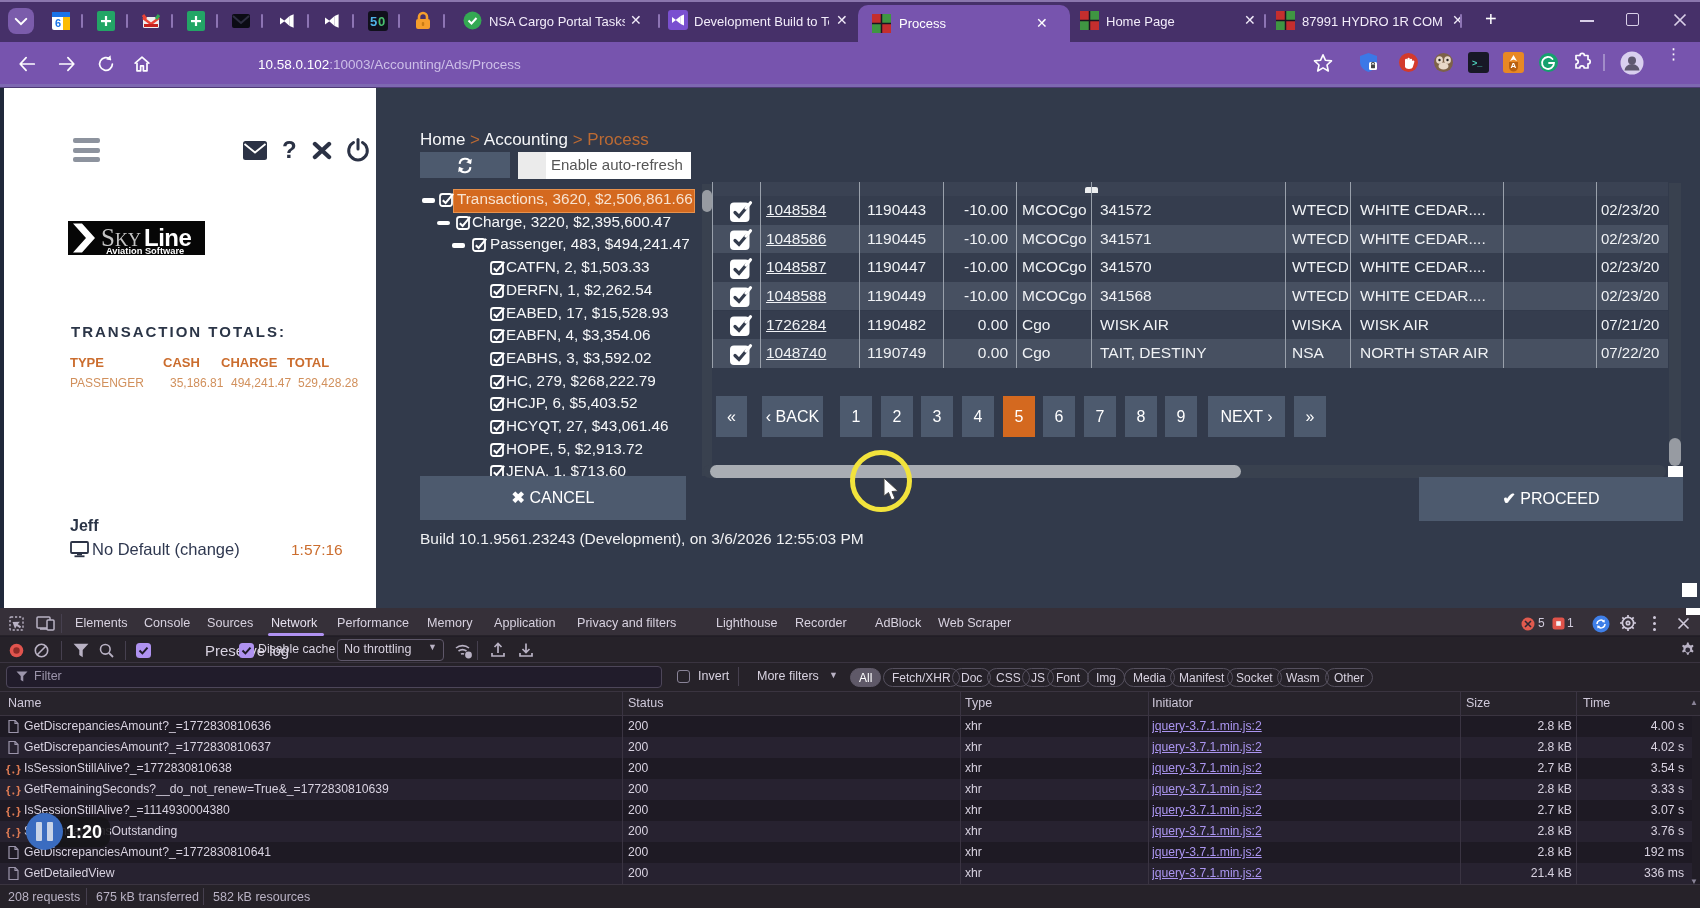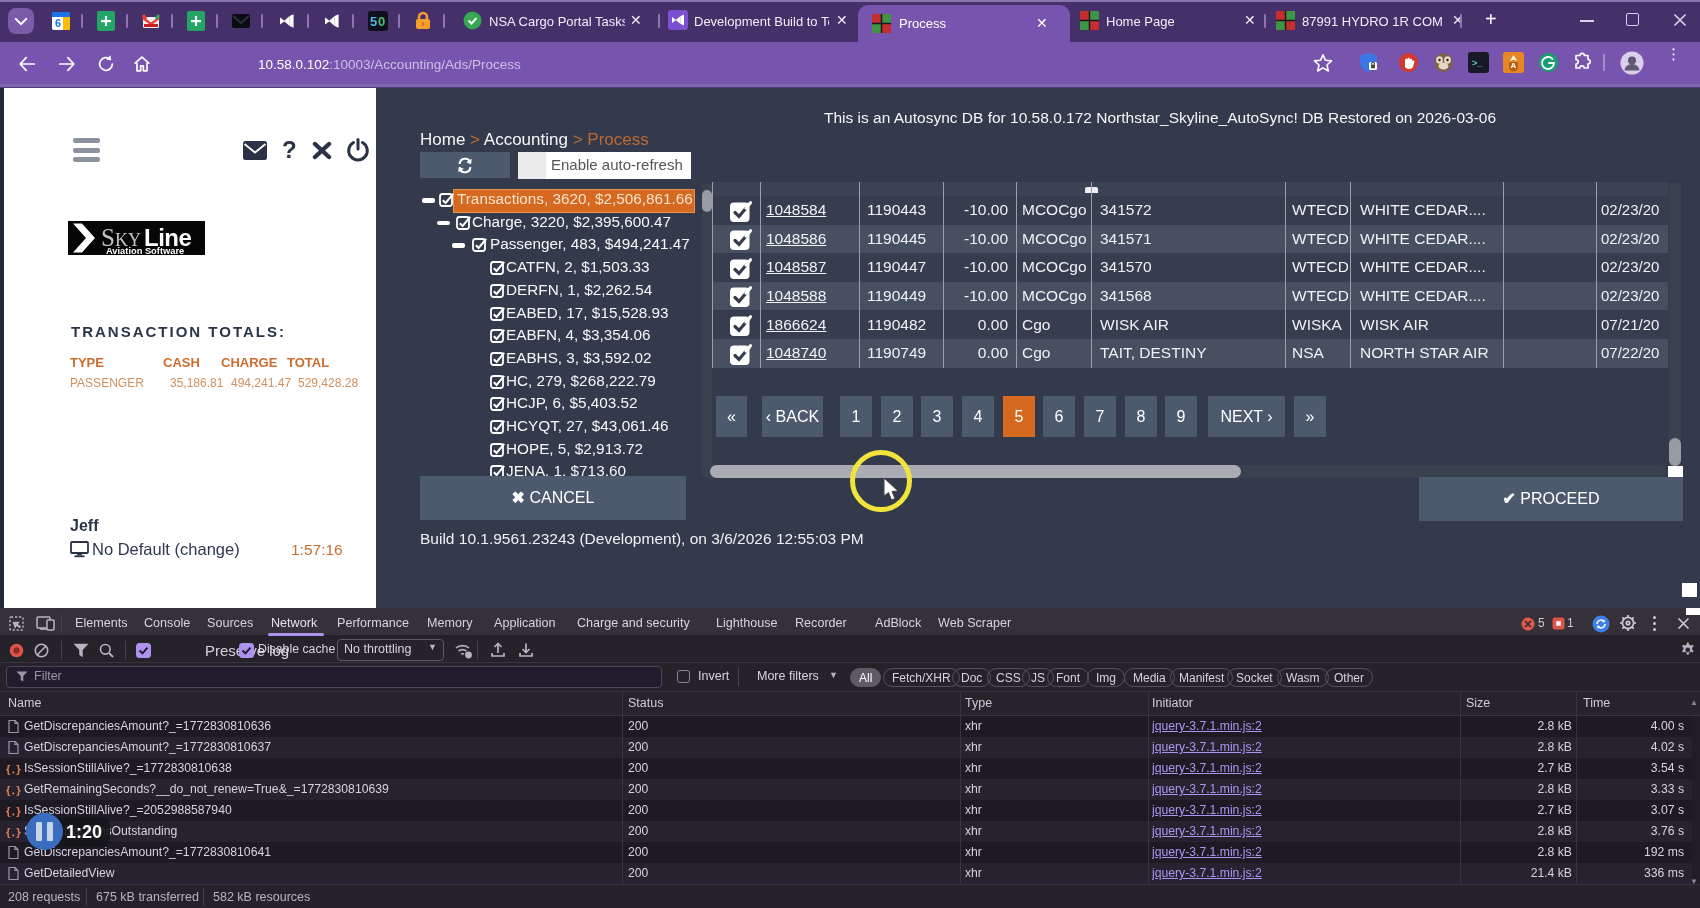--- a/index.html
+++ b/index.html
@@ -318,21 +318,20 @@
       <div id="jeff">Jeff</div>
       <svg class="abs" style="left:66px;top:453px;" width="19" height="17" viewBox="0 0 19 17">
           <rect x="1" y="1" width="17" height="11" rx="1" stroke="#2b3245" stroke-width="1.8" fill="none"></rect>
           <rect x="7" y="12" width="5" height="2.4" fill="#2b3245"></rect>
           <rect x="4.5" y="14.4" width="10" height="1.8" fill="#2b3245"></rect>
         </svg>
       <div class="abs" style="left:88px;top:452px;color:#2f3850;font-size:16.5px;">No Default (change)</div>
       <div class="abs" style="left:287px;top:453px;color:#cb6d2e;font-size:15.5px;">1:57:16</div>
     </div>
     <div id="main">
-      <div id="syncmsg">This is an Autosync DB for 10.58.0.172 Northstar_Skyline_AutoSync! DB Restored on 2026-03-06</div>
       <div id="crumbs">Home <span class="or">&gt;</span> Accounting <span class="or">&gt;</span> <span class="or">Process</span></div>
       <div id="refreshbtn">
         <svg class="abs" style="left:36px;top:5px;" width="18" height="17" viewBox="0 0 18 17">
             <path d="M14.5 5.6 A5.6 5.6 0 0 0 3.6 6.9" stroke="#fff" stroke-width="2.1" fill="none"></path>
             <path d="M3.5 11.4 A5.6 5.6 0 0 0 14.4 10.1" stroke="#fff" stroke-width="2.1" fill="none"></path>
             <path d="M15.8 1.8 L15 7.2 L10.2 5.2 Z" fill="#fff"></path>
             <path d="M2.2 15.2 L3 9.8 L7.8 11.8 Z" fill="#fff"></path>
           </svg>
       </div>
       <div id="autorefresh">
@@ -477,21 +476,21 @@
             <div class="dcell" style="left:580px;width:56px;">WTECD</div>
             <div class="dcell" style="left:648px;width:140px;">WHITE CEDAR....</div>
             <div class="dcell" style="left:889px;width:67px;font-size:15px;">02/23/20</div>
           </div>
         <div class="drow" style="top:128.5px;background:#353d4e;">
             <svg class="abs" style="left:17px;top:3.5px;" width="24" height="24" viewBox="0 0 24 24">
               <rect x="1" y="2.5" width="19.5" height="19.5" rx="4" fill="#fff"></rect>
               <path d="M6 12.5 L10 16.5 L17.5 7.5" stroke="#343c4d" stroke-width="3.2" fill="none" stroke-linecap="round"></path>
               <path d="M17 8.1 L21.5 2.8" stroke="#fff" stroke-width="3.2" stroke-linecap="round"></path>
             </svg>
-            <div class="dcell" style="left:54px;width:92px;text-decoration:underline;">1866624</div>
+            <div class="dcell" style="left:54px;width:92px;text-decoration:underline;">1726284</div>
             <div class="dcell" style="left:155px;width:86px;">1190482</div>
             <div class="dcell" style="left:230px;width:66px;text-align:right;">0.00</div>
             <div class="dcell" style="left:310px;width:66px;">Cgo</div>
             <div class="dcell" style="left:388px;width:182px;">WISK AIR</div>
             <div class="dcell" style="left:580px;width:56px;">WISKA</div>
             <div class="dcell" style="left:648px;width:140px;">WISK AIR</div>
             <div class="dcell" style="left:889px;width:67px;font-size:15px;">07/21/20</div>
           </div>
         <div class="drow" style="top:157.1px;background:#475061;">
             <svg class="abs" style="left:17px;top:3.5px;" width="24" height="24" viewBox="0 0 24 24">
@@ -568,21 +567,21 @@
         </svg>
       <div class="abs" style="left:61px;top:6px;width:1px;height:19px;background:#46404f;"></div>
       <div class="dt-tab" style="left:75px;">Elements</div>
       <div class="dt-tab" style="left:144px;">Console</div>
       <div class="dt-tab" style="left:207px;">Sources</div>
       <div class="abs" style="left:268px;top:25px;width:56px;height:2.5px;background:#b092f2;border-radius:2px;"></div>
       <div class="dt-tab" style="left:271px;color:#e6e1ee;">Network</div>
       <div class="dt-tab" style="left:337px;">Performance</div>
       <div class="dt-tab" style="left:427px;">Memory</div>
       <div class="dt-tab" style="left:494px;">Application</div>
-      <div class="dt-tab" style="left:577px;">Charge and security</div>
+      <div class="dt-tab" style="left:577px;">Privacy and filters</div>
       <div class="dt-tab" style="left:716px;">Lighthouse</div>
       <div class="dt-tab" style="left:795px;">Recorder</div>
       <div class="dt-tab" style="left:875px;">AdBlock</div>
       <div class="dt-tab" style="left:938px;">Web Scraper</div>
       <svg class="abs" style="left:1521px;top:9px;" width="14" height="14" viewBox="0 0 14 14">
           <circle cx="7" cy="7" r="6.5" fill="#e05a4e"></circle>
           <path d="M4 4 L10 10 M10 4 L4 10" stroke="#2b2733" stroke-width="1.6"></path>
         </svg>
       <div class="abs" style="left:1538px;top:8px;font-size:12px;color:#cfc9da;">5</div>
       <svg class="abs" style="left:1552px;top:9px;" width="13" height="13" viewBox="0 0 13 13">
@@ -762,21 +761,21 @@
       <div class="ncell" style="left:1460px;width:112px;text-align:right;">2.8 kB</div>
       <div class="ncell" style="left:1580px;width:104px;text-align:right;">3.33 s</div>
     </div>
       <div class="nrow" style="top:192px;background:#1e1a24;">
           <div class="abs" style="left:622px;top:0;width:1px;height:21px;background:#3a3442;"></div>
           <div class="abs" style="left:960px;top:0;width:1px;height:21px;background:#3a3442;"></div>
           <div class="abs" style="left:1148px;top:0;width:1px;height:21px;background:#3a3442;"></div>
           <div class="abs" style="left:1460px;top:0;width:1px;height:21px;background:#3a3442;"></div>
           <div class="abs" style="left:1576px;top:0;width:1px;height:21px;background:#3a3442;"></div>
           <div class="abs" style="left:6px;top:3px;color:#e07c54;font-size:11.5px;font-weight:bold;">{․}</div>
-      <div class="ncell" style="left:24px;width:590px;">IsSessionStillAlive?_=2052988587940</div>
+      <div class="ncell" style="left:24px;width:590px;">IsSessionStillAlive?_=1114930004380</div>
       <div class="ncell" style="left:628px;width:120px;">200</div>
       <div class="ncell" style="left:965px;width:120px;">xhr</div>
       <div class="ncell" style="left:1152px;width:300px;color:#ab95f0;text-decoration:underline;">jquery-3.7.1.min.js:2</div>
       <div class="ncell" style="left:1460px;width:112px;text-align:right;">2.7 kB</div>
       <div class="ncell" style="left:1580px;width:104px;text-align:right;">3.07 s</div>
     </div>
       <div class="nrow" style="top:213px;background:#272230;">
           <div class="abs" style="left:622px;top:0;width:1px;height:21px;background:#3a3442;"></div>
           <div class="abs" style="left:960px;top:0;width:1px;height:21px;background:#3a3442;"></div>
           <div class="abs" style="left:1148px;top:0;width:1px;height:21px;background:#3a3442;"></div>

